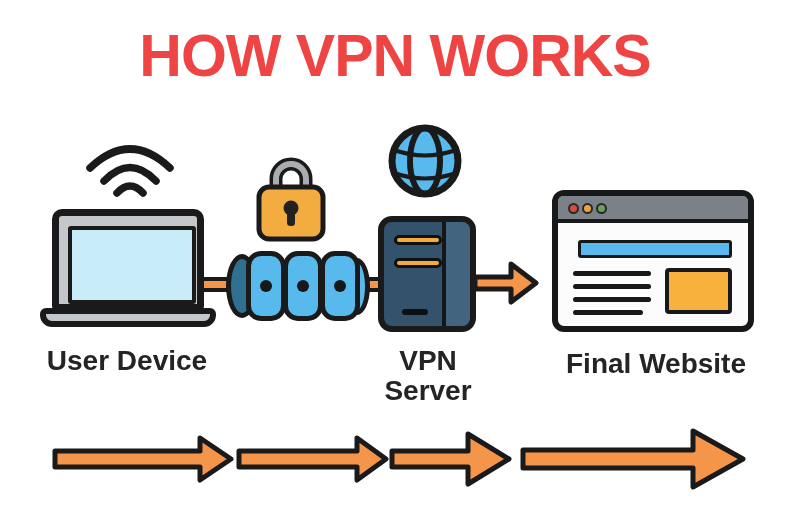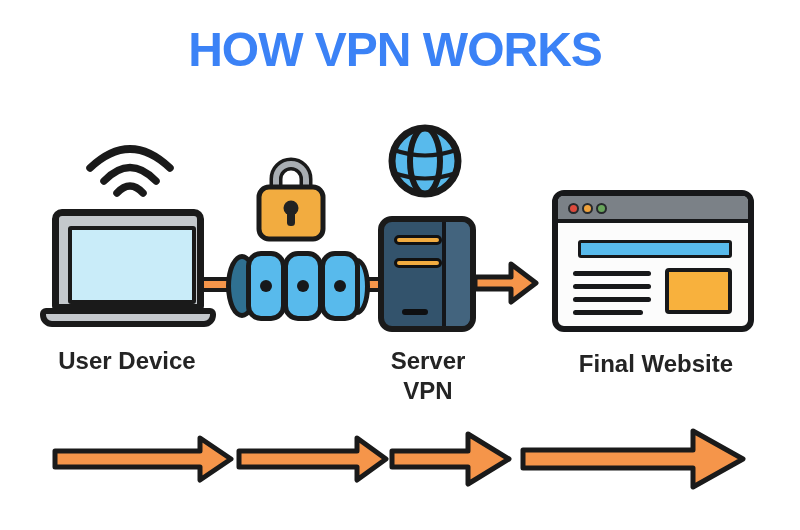--- a/index.html
+++ b/index.html
@@ -8,28 +8,28 @@
     background: #ffffff;
     font-family: "Liberation Sans", sans-serif;
     position: relative;
     overflow: hidden;
   }
 
   
   .title {
     position: absolute; top: 22px; left: 0; width: 790px;
     text-align: center;
-    font-size: 48px; font-weight: bold; letter-spacing: -1px;
-    color: #3b82f6;
+    font-size: 59px; font-weight: bold; letter-spacing: -1px;
+    color: #ef4444;
   }
 
   
   .node-label {
     position: absolute;
-    font-size: 24px; font-weight: bold; color: #242424;
+    font-size: 28px; font-weight: bold; color: #242424;
     text-align: center; line-height: 30px; white-space: nowrap;
   }
   .node-label span { display: block; }
   .lbl-user    { left: 32px;  top: 346px; width: 190px; }
   .lbl-tunnel  { left: 213px; top: 346px; width: 164px; }
   .lbl-server  { left: 358px; top: 346px; width: 140px; }
   .lbl-website { left: 560px; top: 349px; width: 192px; }
 
   
   .connector {
@@ -221,22 +221,22 @@
     <svg class="midarrow-svg" width="70" height="54" viewBox="0 0 70 54">
       <polygon points="3,21 39,21 39,8 64,27 39,46 39,33 3,33" class="orange-fill ol-stroke" stroke-width="5" stroke-linejoin="round"></polygon>
     </svg>
     <div class="server-body">
       <div class="server-panel"></div>
       <div class="server-bar bar-1"></div>
       <div class="server-bar bar-2"></div>
       <div class="server-handle"></div>
     </div>
     <div class="node-label lbl-server">
+      <span>VPN</span>
       <span>Server</span>
-      <span>VPN</span>
     </div>
   </div>
 
   <div>
     <div class="browser">
       <div class="browser-titlebar">
         <div class="traffic-dot td-red"></div>
         <div class="traffic-dot td-yellow"></div>
         <div class="traffic-dot td-green"></div>
       </div>

